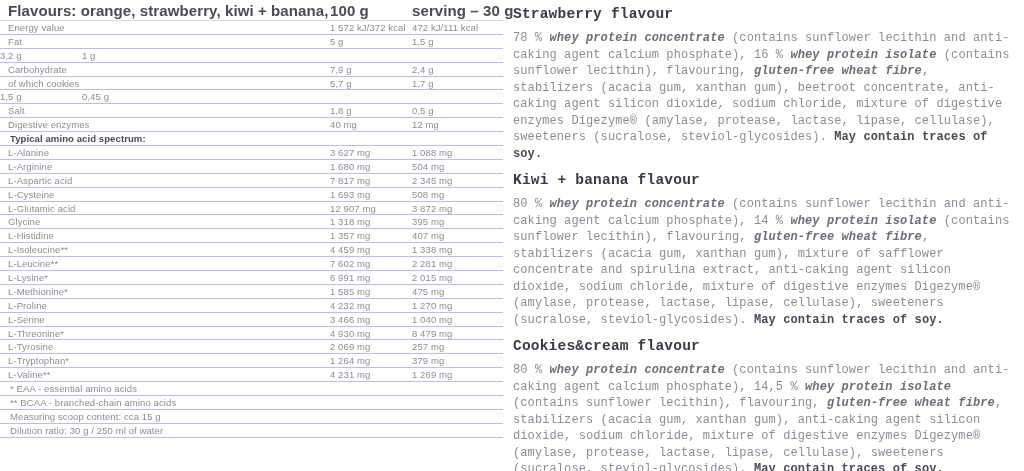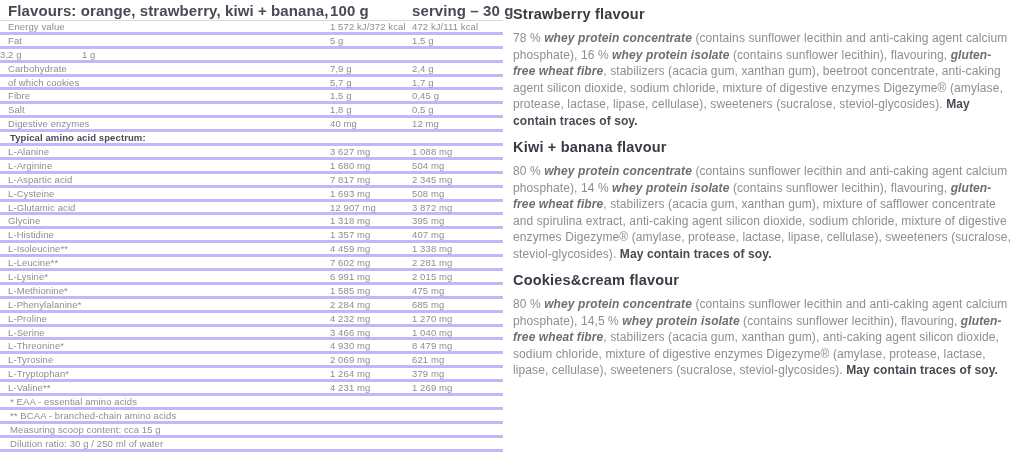--- a/index.html
+++ b/index.html
@@ -19,21 +19,21 @@
     position: absolute;
     left: 0; top: 0;
     width: 503px;
     font-size: 9.5px;
     letter-spacing: 0.1px;
   }
   .t-row {
     display: flex;
     align-items: center;
     height: 13.9px;
-    border-bottom: 3px solid #c4b5fd;
+    border-bottom: 1px solid #c4b5fd;
     color: #8d8d95;
   }
   .t-header {
     height: 21px;
     border-bottom: 1px solid #d9d9dc;
     font-weight: bold;
     color: #4a4a54;
     font-size: 15px;
   }
   .cell-label { flex: 0 0 330px; padding-left: 8px; white-space: nowrap; overflow: hidden; }
@@ -42,21 +42,21 @@
   .t-row.bold-row { font-weight: bold; color: #4a4a54; }
   .t-row.span-row .cell-label { flex: 1 1 auto; padding-left: 10px; }
 
   
   .flavours {
     position: absolute;
     left: 513px; top: 0;
     width: 500px;
     padding-top: 6px;
   }
-  .flavour-block { margin-bottom: 10px; }
+  .flavour-block { margin-bottom: 10px; font-family: Liberation Mono, monospace; }
   .flavour-heading {
     font-size: 14.5px;
     font-weight: bold;
     color: #3a3a44;
     letter-spacing: 0.2px;
     margin-bottom: 8px;
   }
   .flavour-text {
     font-size: 12px;
     line-height: 16.5px;
@@ -97,21 +97,20 @@
     <div class="cell-label">Carbohydrate</div>
     <div class="cell-100">7,9 g</div>
     <div class="cell-30">2,4 g</div>
   </div>
         <div class="t-row">
     <div class="cell-label">of which cookies</div>
     <div class="cell-100">5,7 g</div>
     <div class="cell-30">1,7 g</div>
   </div>
         <div class="t-row">
-    <div class="cell-label">Fibre</div>
     <div class="cell-100">1,5 g</div>
     <div class="cell-30">0,45 g</div>
   </div>
         <div class="t-row">
     <div class="cell-label">Salt</div>
     <div class="cell-100">1,8 g</div>
     <div class="cell-30">0,5 g</div>
   </div>
         <div class="t-row">
     <div class="cell-label">Digestive enzymes</div>
@@ -171,43 +170,38 @@
     <div class="cell-label">L-Lysine*</div>
     <div class="cell-100">6 991 mg</div>
     <div class="cell-30">2 015 mg</div>
   </div>
         <div class="t-row">
     <div class="cell-label">L-Methionine*</div>
     <div class="cell-100">1 585 mg</div>
     <div class="cell-30">475 mg</div>
   </div>
         <div class="t-row">
-    <div class="cell-label">L-Phenylalanine*</div>
-    <div class="cell-100">2 284 mg</div>
-    <div class="cell-30">685 mg</div>
-  </div>
-        <div class="t-row">
     <div class="cell-label">L-Proline</div>
     <div class="cell-100">4 232 mg</div>
     <div class="cell-30">1 270 mg</div>
   </div>
         <div class="t-row">
     <div class="cell-label">L-Serine</div>
     <div class="cell-100">3 466 mg</div>
     <div class="cell-30">1 040 mg</div>
   </div>
         <div class="t-row">
     <div class="cell-label">L-Threonine*</div>
     <div class="cell-100">4 930 mg</div>
     <div class="cell-30">8 479 mg</div>
   </div>
         <div class="t-row">
     <div class="cell-label">L-Tyrosine</div>
     <div class="cell-100">2 069 mg</div>
-    <div class="cell-30">621 mg</div>
+    <div class="cell-30">257 mg</div>
   </div>
         <div class="t-row">
     <div class="cell-label">L-Tryptophan*</div>
     <div class="cell-100">1 264 mg</div>
     <div class="cell-30">379 mg</div>
   </div>
         <div class="t-row">
     <div class="cell-label">L-Valine**</div>
     <div class="cell-100">4 231 mg</div>
     <div class="cell-30">1 269 mg</div>

